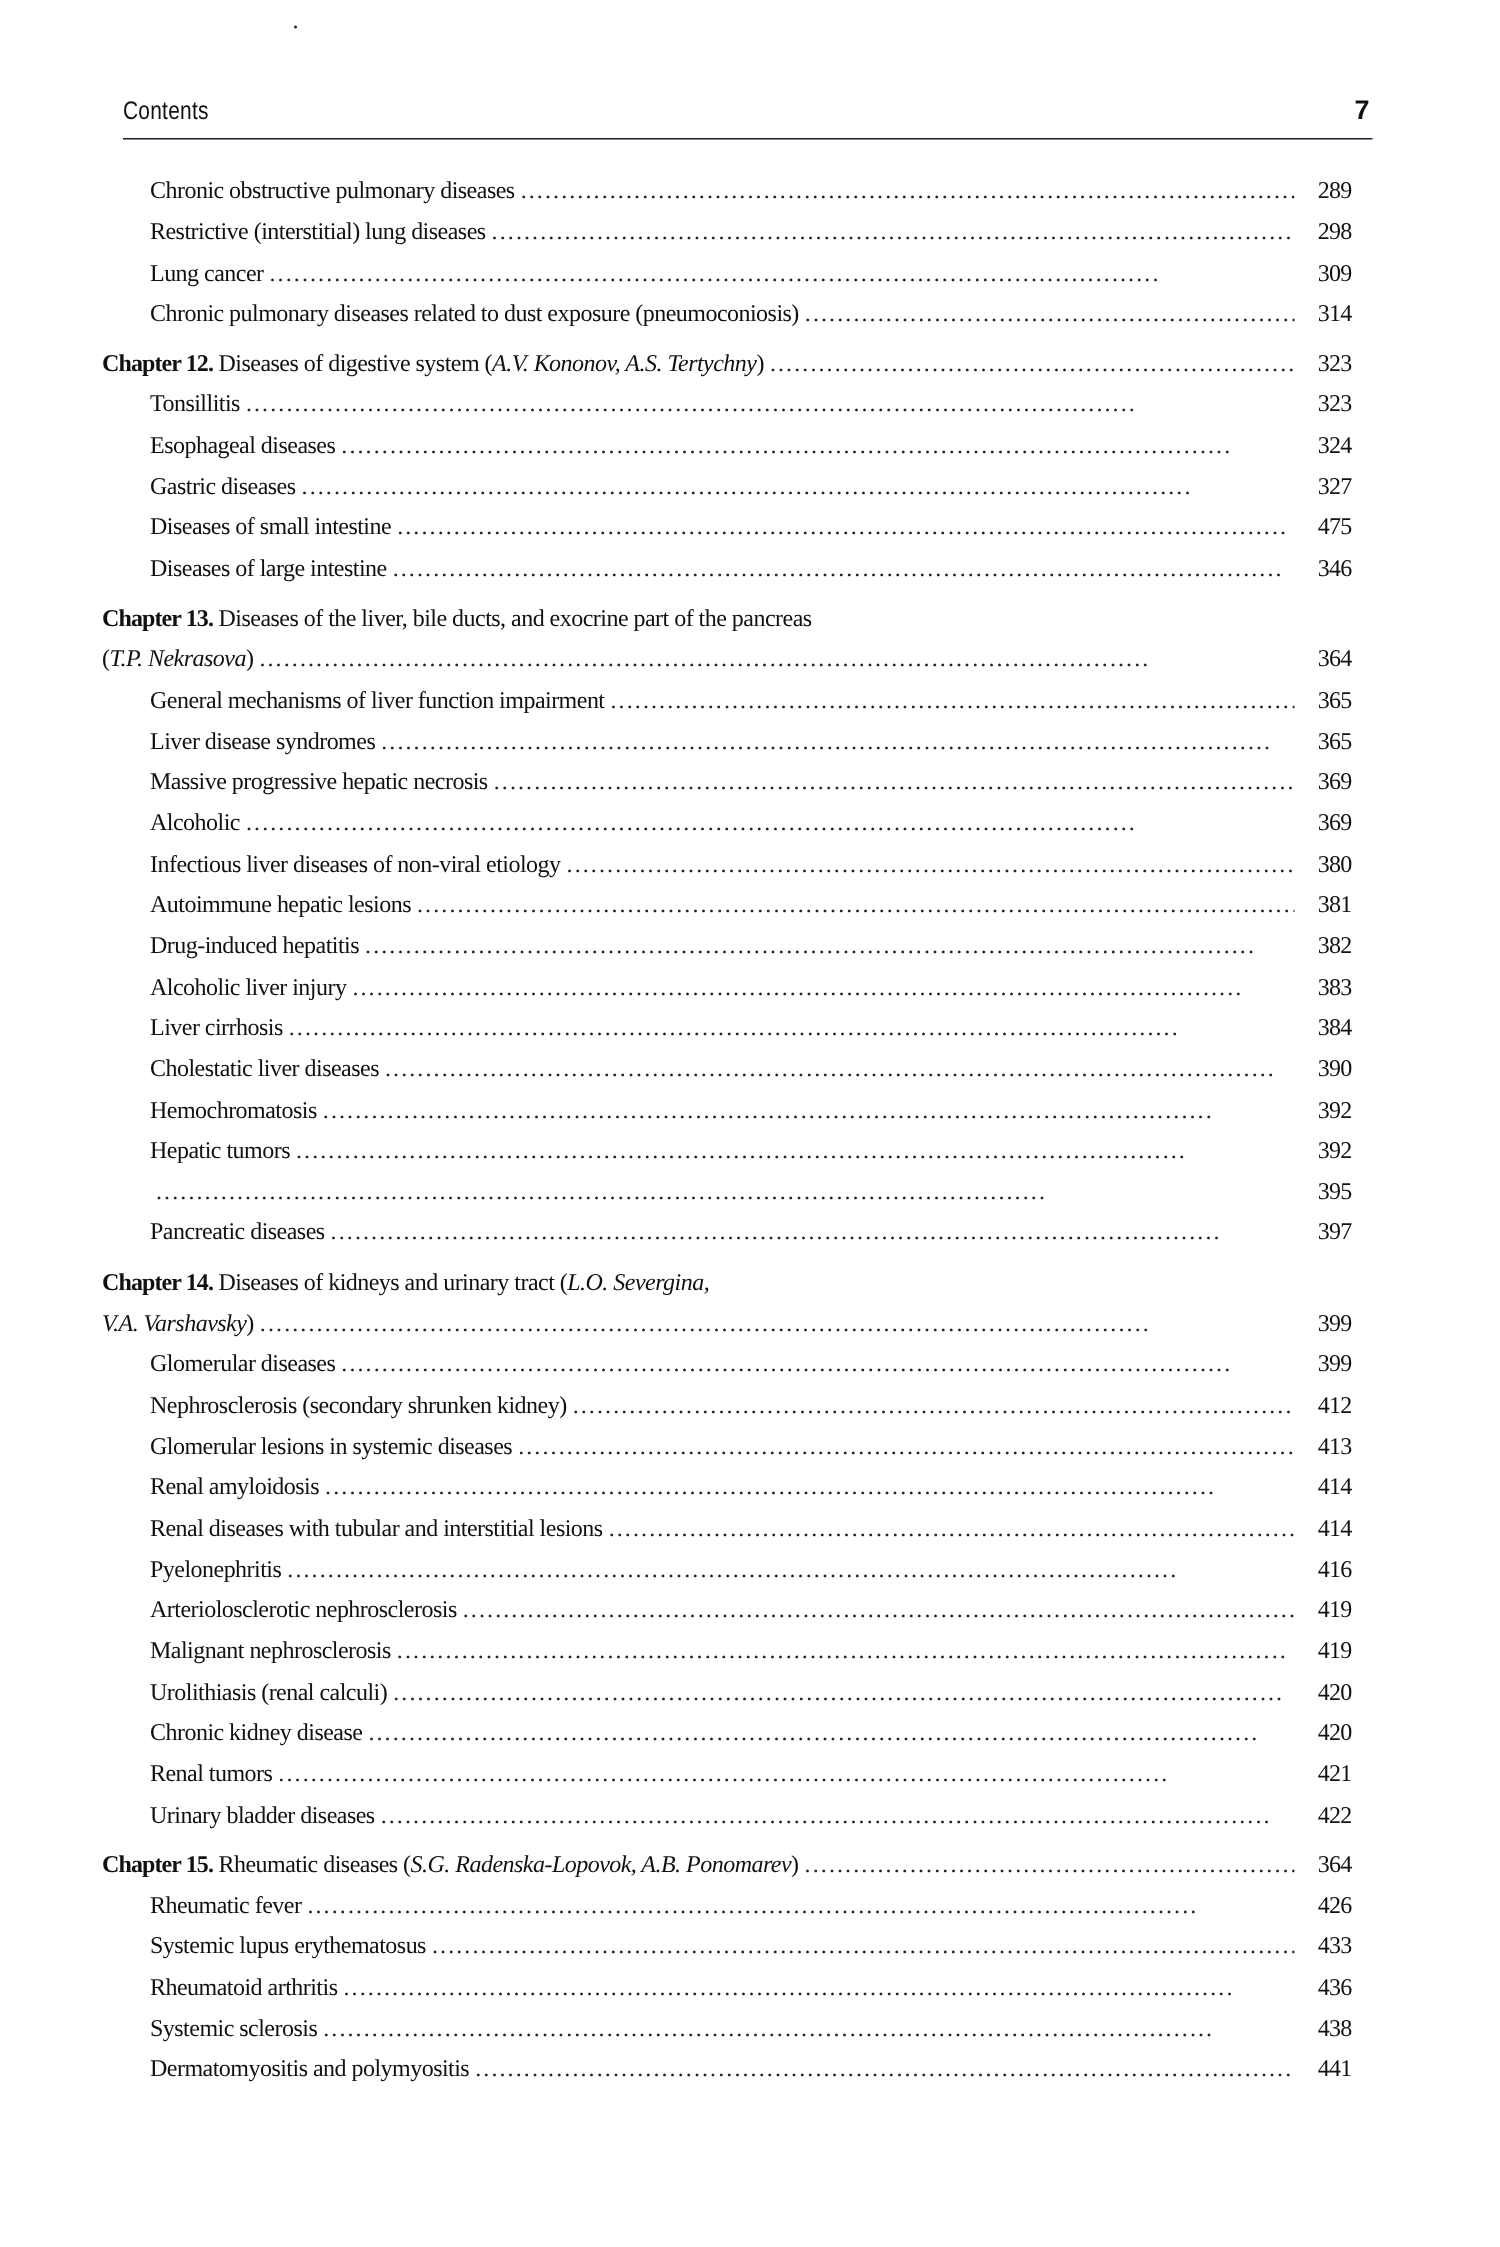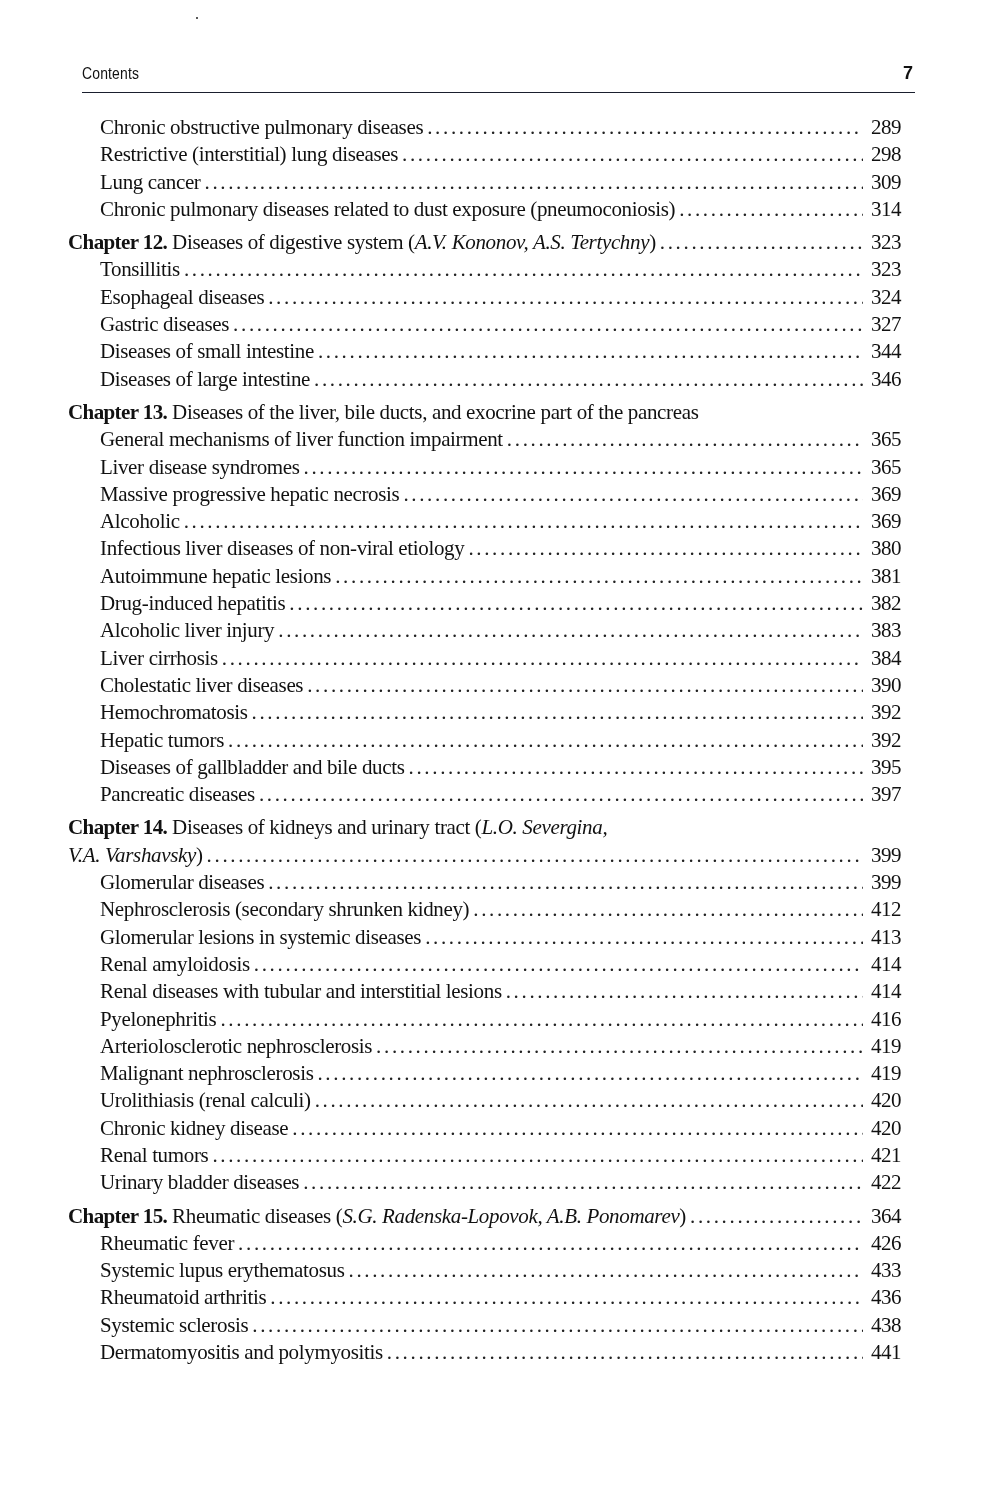--- a/index.html
+++ b/index.html
@@ -54,21 +54,21 @@
       position: absolute;
       left: 68px;
       top: 114px;
       width: 833px;
     }
     .line {
       display: flex;
       align-items: flex-end;
       height: 27.3px;
       line-height: 27.3px;
-      font-size: 21px;
+      font-size: 16px;
       white-space: nowrap;
     }
     .line.sub { padding-left: 32px; }
     .line.chapter-first { margin-top: 6px; }
     .label {
       flex: 0 0 auto;
       letter-spacing: -0.35px;
     }
     .label b { font-weight: bold; letter-spacing: -0.6px; }
     .label i { font-style: italic; }
@@ -137,30 +137,35 @@
       <span class="page">324</span>
     </div>
     <div class="line sub">
       <span class="label">Gastric diseases</span>
       <span class="leader"></span>
       <span class="page">327</span>
     </div>
     <div class="line sub">
       <span class="label">Diseases of small intestine</span>
       <span class="leader"></span>
-      <span class="page">344</span>
+      <span class="page">475</span>
     </div>
     <div class="line sub">
       <span class="label">Diseases of large intestine</span>
       <span class="leader"></span>
       <span class="page">346</span>
     </div>
     <div class="line chapter chapter-first">
       <span class="label"><b>Chapter 13.</b> <span>Diseases of the liver, bile ducts, and exocrine part of the pancreas</span></span>
     </div>
+    <div class="line chapter">
+      <span class="label"><span>(</span><i>T.P. Nekrasova</i><span>)</span></span>
+      <span class="leader"></span>
+      <span class="page">364</span>
+    </div>
     <div class="line sub">
       <span class="label">General mechanisms of liver function impairment</span>
       <span class="leader"></span>
       <span class="page">365</span>
     </div>
     <div class="line sub">
       <span class="label">Liver disease syndromes</span>
       <span class="leader"></span>
       <span class="page">365</span>
     </div>
@@ -208,21 +213,20 @@
       <span class="label">Hemochromatosis</span>
       <span class="leader"></span>
       <span class="page">392</span>
     </div>
     <div class="line sub">
       <span class="label">Hepatic tumors</span>
       <span class="leader"></span>
       <span class="page">392</span>
     </div>
     <div class="line sub">
-      <span class="label">Diseases of gallbladder and bile ducts</span>
       <span class="leader"></span>
       <span class="page">395</span>
     </div>
     <div class="line sub">
       <span class="label">Pancreatic diseases</span>
       <span class="leader"></span>
       <span class="page">397</span>
     </div>
     <div class="line chapter chapter-first">
       <span class="label"><b>Chapter 14.</b> <span>Diseases of kidneys and urinary tract (</span><i>L.O. Severgina,</i></span>

